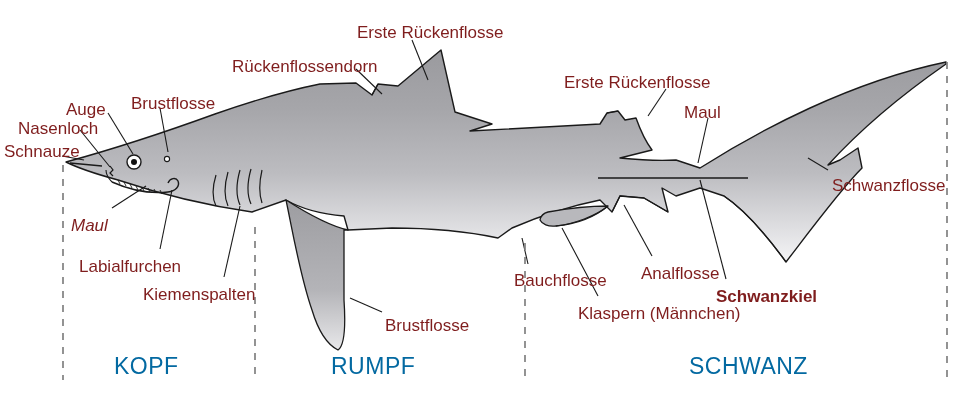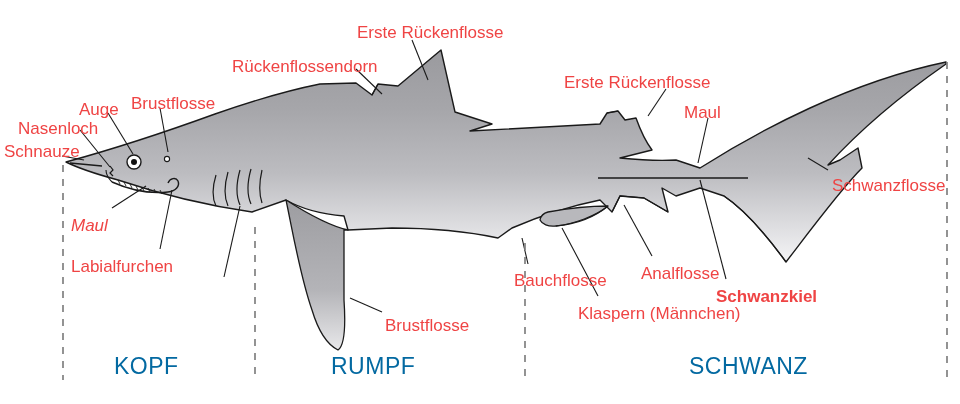--- a/index.html
+++ b/index.html
@@ -19,21 +19,21 @@
     position: absolute;
     left: 0;
     top: 0;
     width: 960px;
     height: 404px;
   }
   .lbl {
     position: absolute;
     font-family: "Liberation Sans", sans-serif;
     font-size: 17px;
-    color: #ef4444;
+    color: #7f1d1d;
     white-space: nowrap;
     line-height: 1;
   }
   .section-lbl {
     position: absolute;
     font-family: "Liberation Sans", sans-serif;
     font-size: 23px;
     color: #0369a1;
     white-space: nowrap;
     letter-spacing: 0.5px;
@@ -184,24 +184,25 @@
     <g stroke="#808080" stroke-width="1.7" stroke-dasharray="7 7">
       <line x1="63" y1="165" x2="63" y2="380"></line>
       <line x1="255" y1="227" x2="255" y2="380"></line>
       <line x1="525" y1="243" x2="525" y2="380"></line>
       <line x1="947" y1="62" x2="947" y2="380"></line>
     </g>
   </svg>
 
   <div class="lbl" style="left:4px; top:143px;">Schnauze</div>
   <div class="lbl" style="left:18px; top:120px;">Nasenloch</div>
-  <div class="lbl" style="left:79px; top:101px;">Auge</div>
+  <div class="lbl" style="left:66px; top:101px;">Auge</div>
   <div class="lbl" style="left:131px; top:95px;">Brustflosse</div>
   <div class="lbl" style="left:71px; top:217px;font-style:italic;">Maul</div>
-  <div class="lbl" style="left:71px; top:258px;">Labialfurchen</div>
+  <div class="lbl" style="left:79px; top:258px;">Labialfurchen</div>
+  <div class="lbl" style="left:143px; top:286px;">Kiemenspalten</div>
   <div class="lbl" style="left:232px; top:58px;">Rückenflossendorn</div>
   <div class="lbl" style="left:357px; top:24px;">Erste Rückenflosse</div>
   <div class="lbl" style="left:564px; top:74px;">Erste Rückenflosse</div>
   <div class="lbl" style="left:684px; top:104px;">Maul</div>
   <div class="lbl" style="left:832px; top:177px;">Schwanzflosse</div>
   <div class="lbl" style="left:385px; top:317px;">Brustflosse</div>
   <div class="lbl" style="left:514px; top:272px;">Bauchflosse</div>
   <div class="lbl" style="left:578px; top:305px;">Klaspern (Männchen)</div>
   <div class="lbl" style="left:641px; top:265px;">Analflosse</div>
   <div class="lbl" style="left:716px; top:288px;font-weight:bold;">Schwanzkiel</div>

